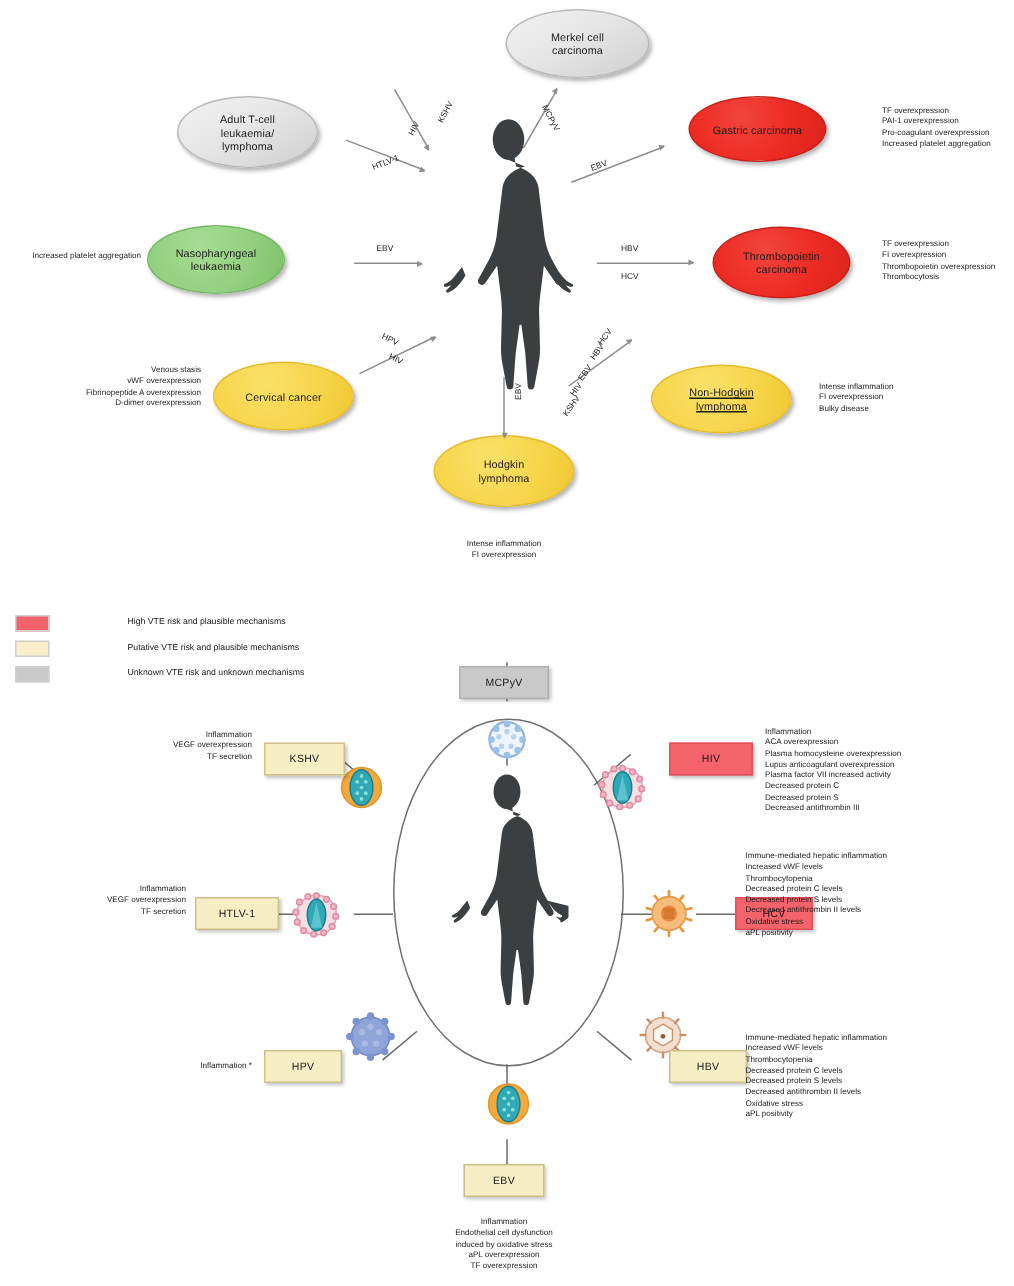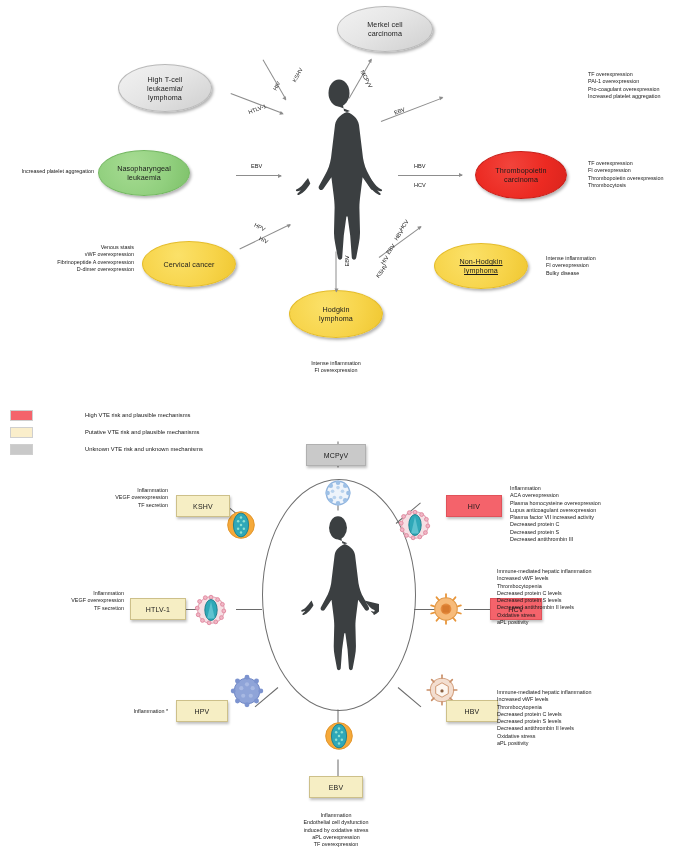--- a/index.html
+++ b/index.html
@@ -80,23 +80,26 @@
         <path d="M79 100 c2.5 3 5 6.5 6.5 8 1.6 1.6 3.4 2.6 4.8 3.2 1.2 .5 1 2 -.3 2 -1.2 0 -2.6 -.4 -3.8 -1 .9 1.1 2 2.2 3 3 1 .9 .2 2.3 -1 1.8 -2.4 -1 -4.6 -2.6 -6.3 -4.4 -1.8 -1.8 -3.6 -4.4 -5.2 -7 z"></path>
       </g>
     </svg>
   </div>
 
   <div class="ellipse e-grey" style="left:337px;top:6px;width:96px;height:46px;">
     <span style="white-space:pre-line">Merkel cell
 carcinoma</span>
   </div>
   <div class="ellipse e-grey" style="left:118px;top:64px;width:94px;height:48px;">
-    <span style="white-space:pre-line">High  T-cell
+    <span style="white-space:pre-line">Adult  T-cell
 leukaemia/
 lymphoma</span>
+  </div>
+  <div class="ellipse e-red" style="left:459px;top:64px;width:92px;height:44px;">
+    <span style="white-space:pre-line">Gastric carcinoma</span>
   </div>
   <div class="ellipse e-red" style="left:475px;top:151px;width:92px;height:48px;">
     <span style="white-space:pre-line">Thrombopoietin
 carcinoma</span>
   </div>
   <div class="ellipse e-green" style="left:98px;top:150px;width:92px;height:46px;">
     <span style="white-space:pre-line">Nasopharyngeal
 leukaemia</span>
   </div>
   <div class="ellipse e-yellow" style="left:142px;top:241px;width:94px;height:46px;">

